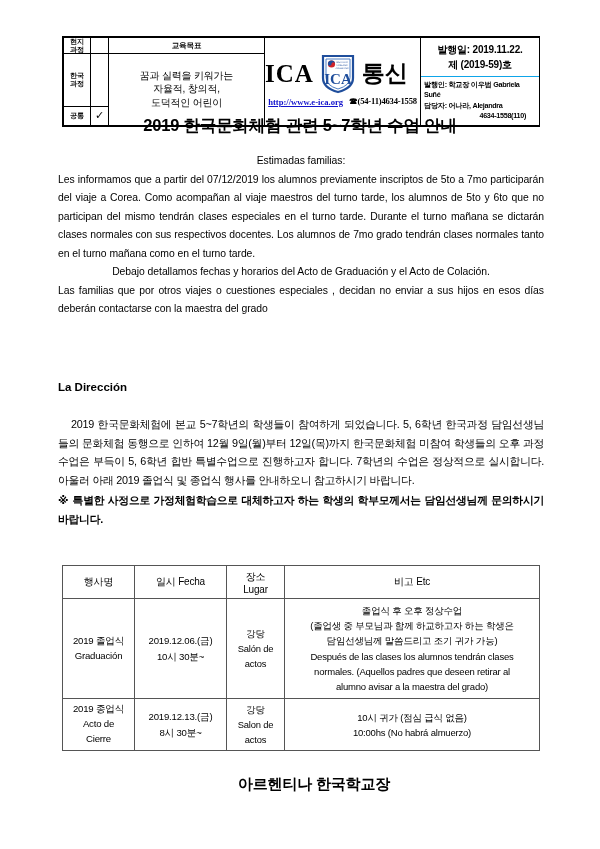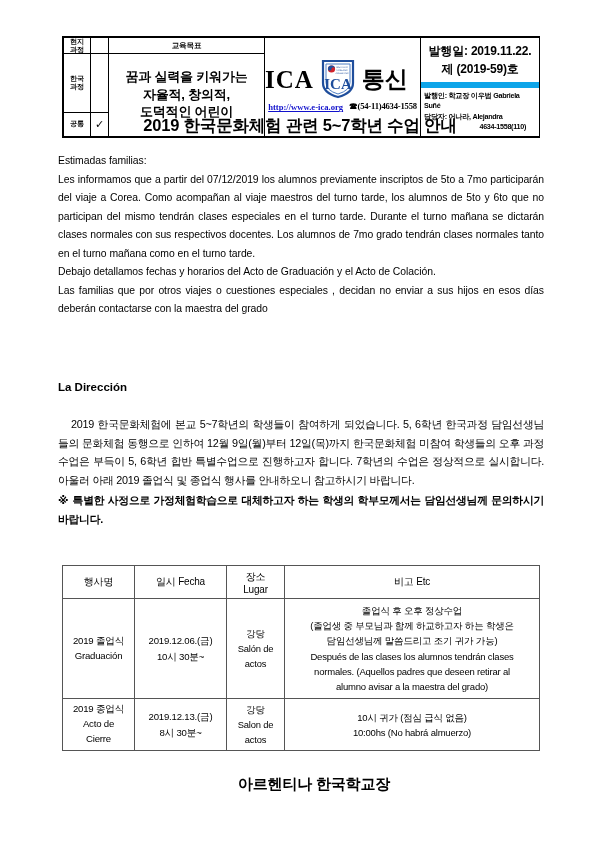--- a/index.html
+++ b/index.html
@@ -59,23 +59,23 @@
     font-size: 11px;
     line-height: 1;
   }
   .mh-goal-title {
     font-size: 7.6px;
     font-weight: bold;
     letter-spacing: -0.2px;
     padding: 2px 0 1px 0 !important;
   }
   .mh-goal-body {
-    font-size: 13px;
+    font-size: 10px;
     line-height: 1.35;
-    font-weight: bold;
+    font-weight: normal;
     letter-spacing: -0.2px;
     padding: 1px 2px 2px 2px !important;
   }
   .mh-brand-cell {
     padding: 0 !important;
   }
   .brand-row {
     display: flex;
     align-items: center;
     justify-content: flex-start;
@@ -112,22 +112,22 @@
   }
   .brand-url {
     color: #1111cc;
   }
   .brand-phone { color: #000; letter-spacing: -0.2px;}
   .mh-pub-cell {
     padding: 0 !important;
     width: 118px;
   }
   .pub-top {
-    border-bottom: 6px solid #0ea5e9;
-    font-size: 12px;
+    border-bottom: 1px solid #0ea5e9;
+    font-size: 10px;
     font-weight: bold;
     line-height: 1.5;
     padding: 4px 2px 4px 2px;
     letter-spacing: -0.2px;
   }
   .pub-bot {
     font-size: 7.2px;
     font-weight: bold;
     line-height: 1.45;
     padding: 3px 3px 3px 3px;
@@ -154,21 +154,21 @@
     left: 58px;
     top: 152px;
     width: 486px;
     font-size: 10.4px;
     line-height: 1.78;
     text-align: justify;
     text-justify: inter-word;
     letter-spacing: -0.05px;
   }
   .es-block p { margin: 0; }
-  .es-block p.nojust { text-align: left; }
+  .es-block p.nojust { text-align: center; }
   .es-underline {
     text-decoration: underline;
     text-underline-offset: 2px;
   }
   .sig-direccion {
     position: absolute;
     left: 58px;
     top: 381px;
     font-size: 11.5px;
     font-weight: bold;

